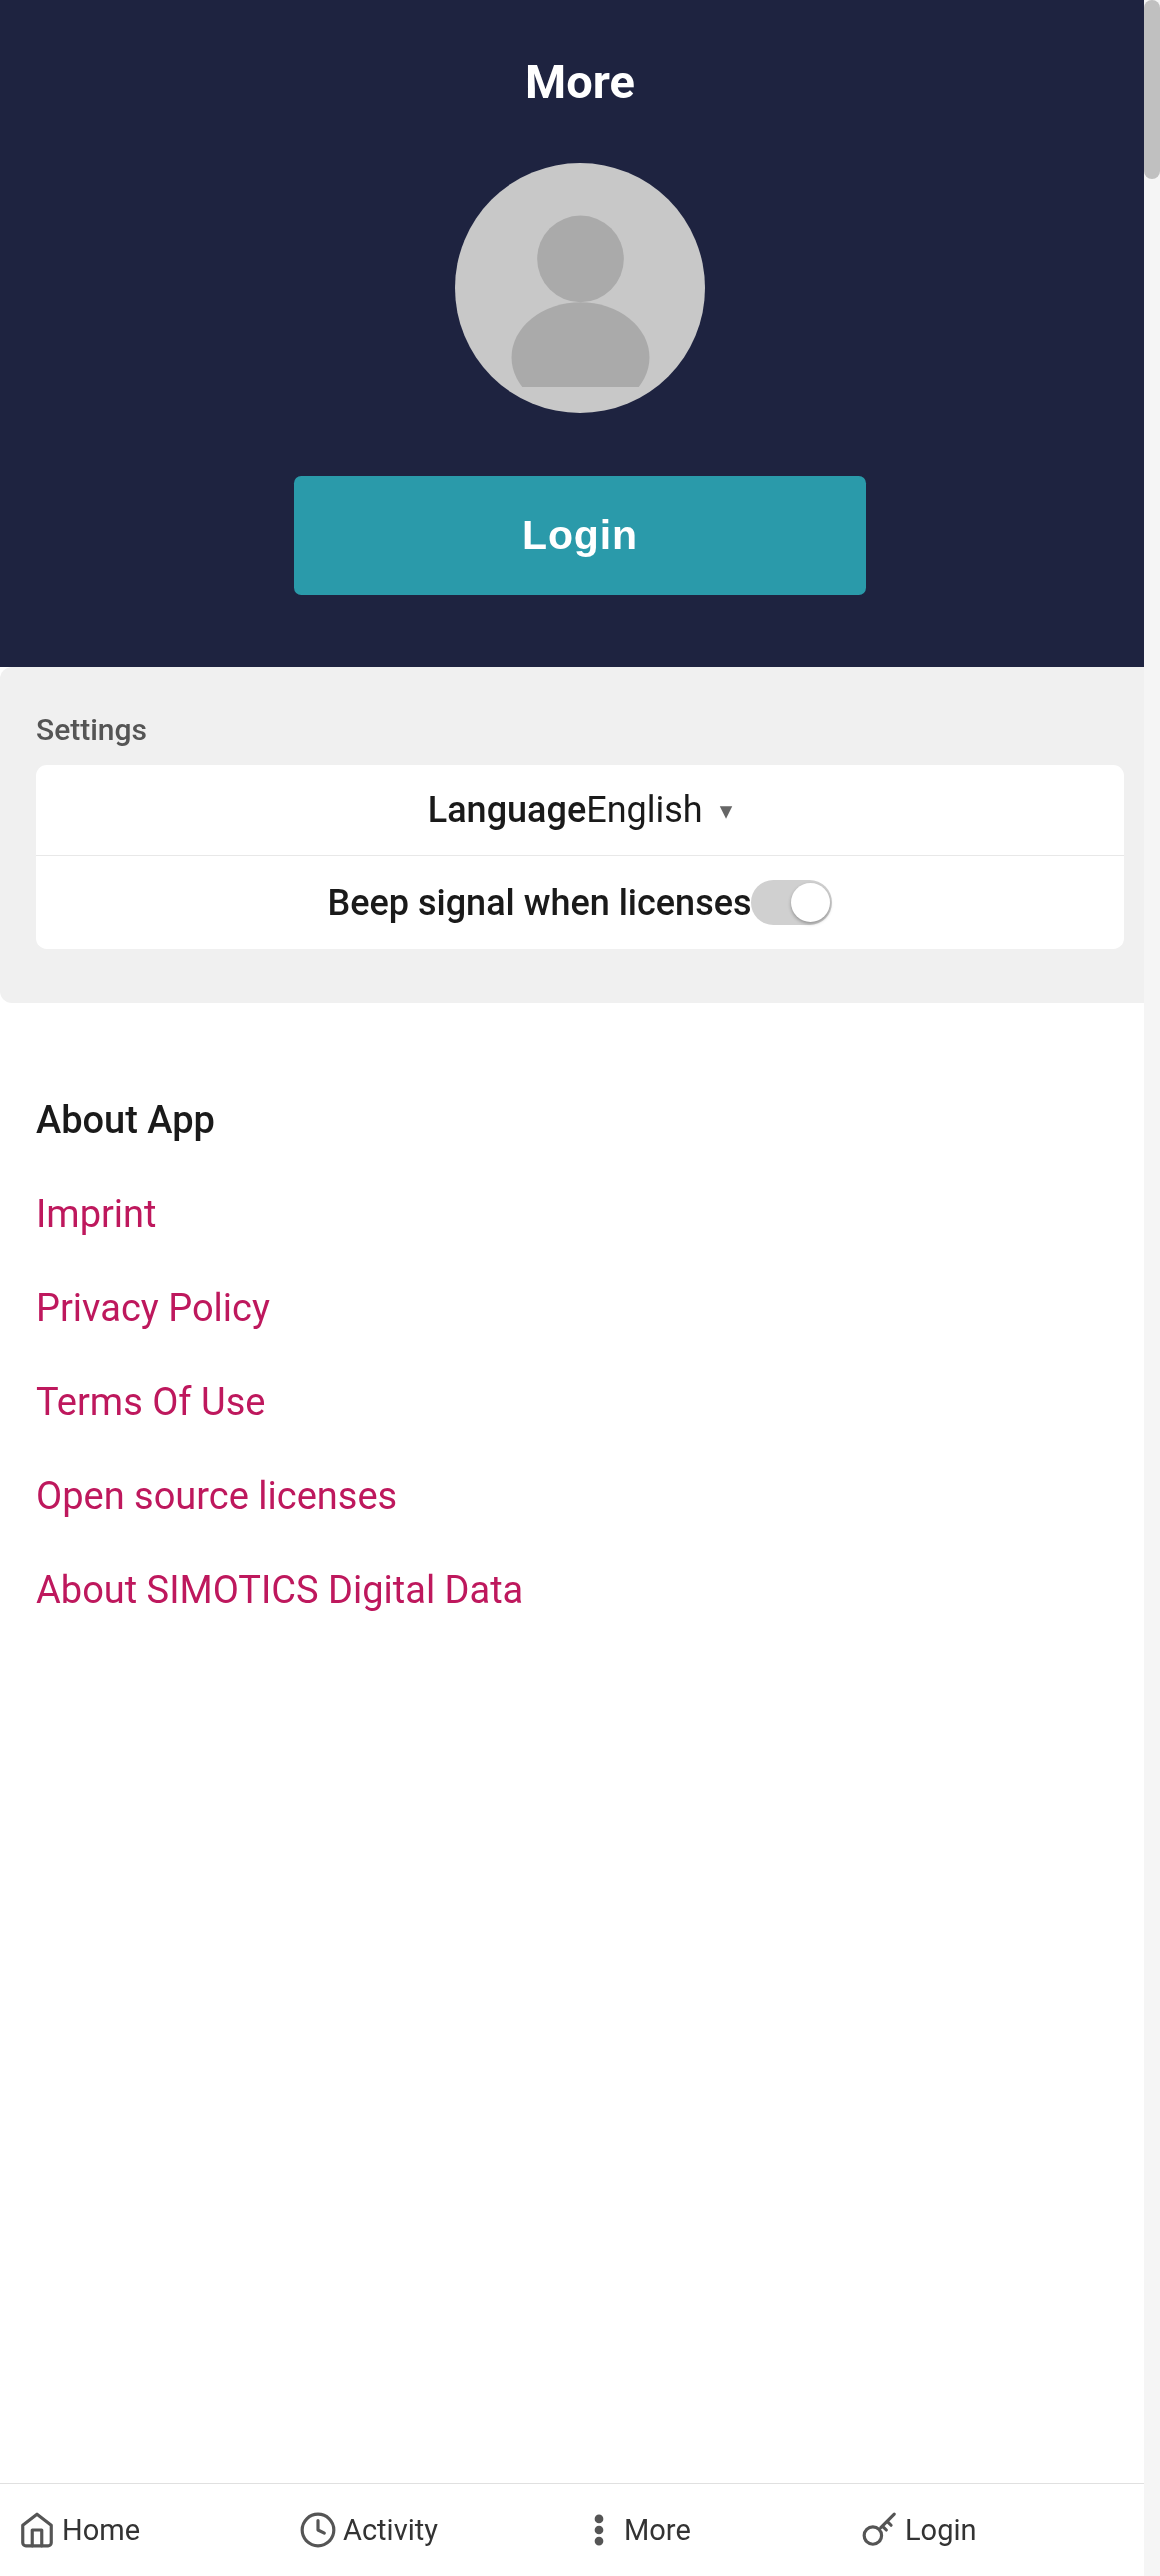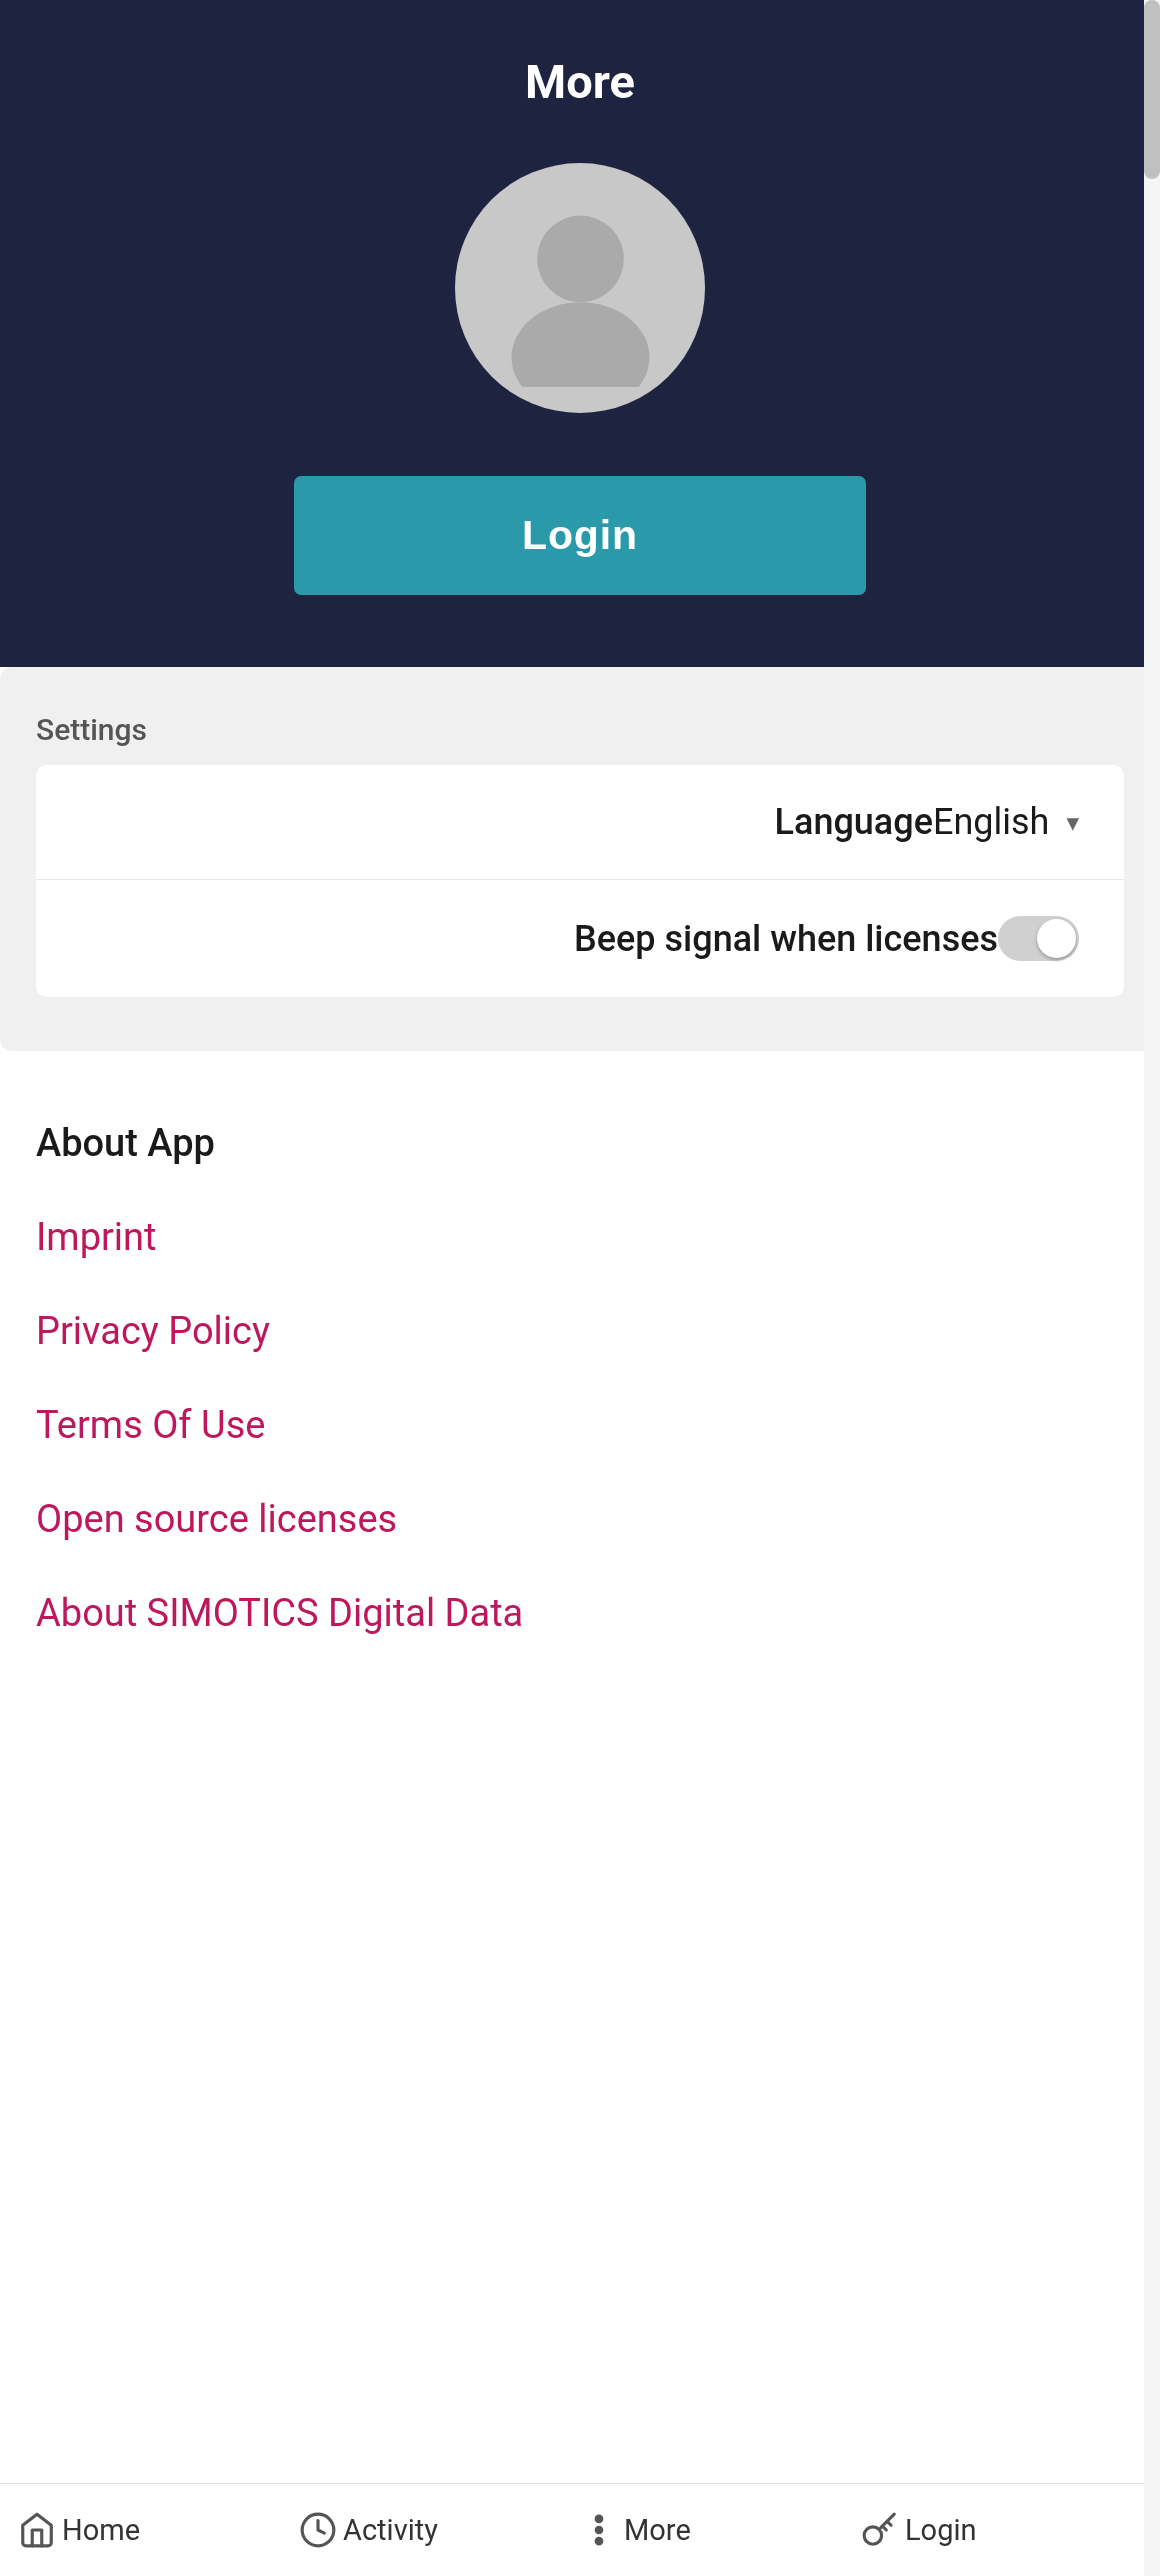--- a/index.html
+++ b/index.html
@@ -89,22 +89,22 @@
 
     .settings-card {
       background: #ffffff;
       border-radius: 10.7px;
       overflow: hidden;
     }
 
     .settings-row {
       display: flex;
       align-items: center;
-      justify-content: flex-end;
-      padding: 36px 45px;
+      justify-content: center;
+      padding: 24px 45px;
       border-bottom: 0.9px solid #e8e8e8;
     }
 
     .settings-row:last-child {
       border-bottom: none;
     }
 
     .settings-row-label {
       font-size: 36px;
       color: #1a1a1a;
@@ -140,21 +140,21 @@
       background: #ffffff;
       border-radius: 50%;
       position: absolute;
       top: 2.7px;
       right: 2.7px;
       box-shadow: 0 1.8px 3.6px rgba(0,0,0,0.3);
     }
 
     
     .links-section {
-      padding: 45px 36px;
+      padding: 70px 36px;
       flex: 1;
     }
 
     .link-item {
       font-size: 38px;
       padding: 25px 0;
       display: block;
       cursor: pointer;
       text-decoration: none;
     }

